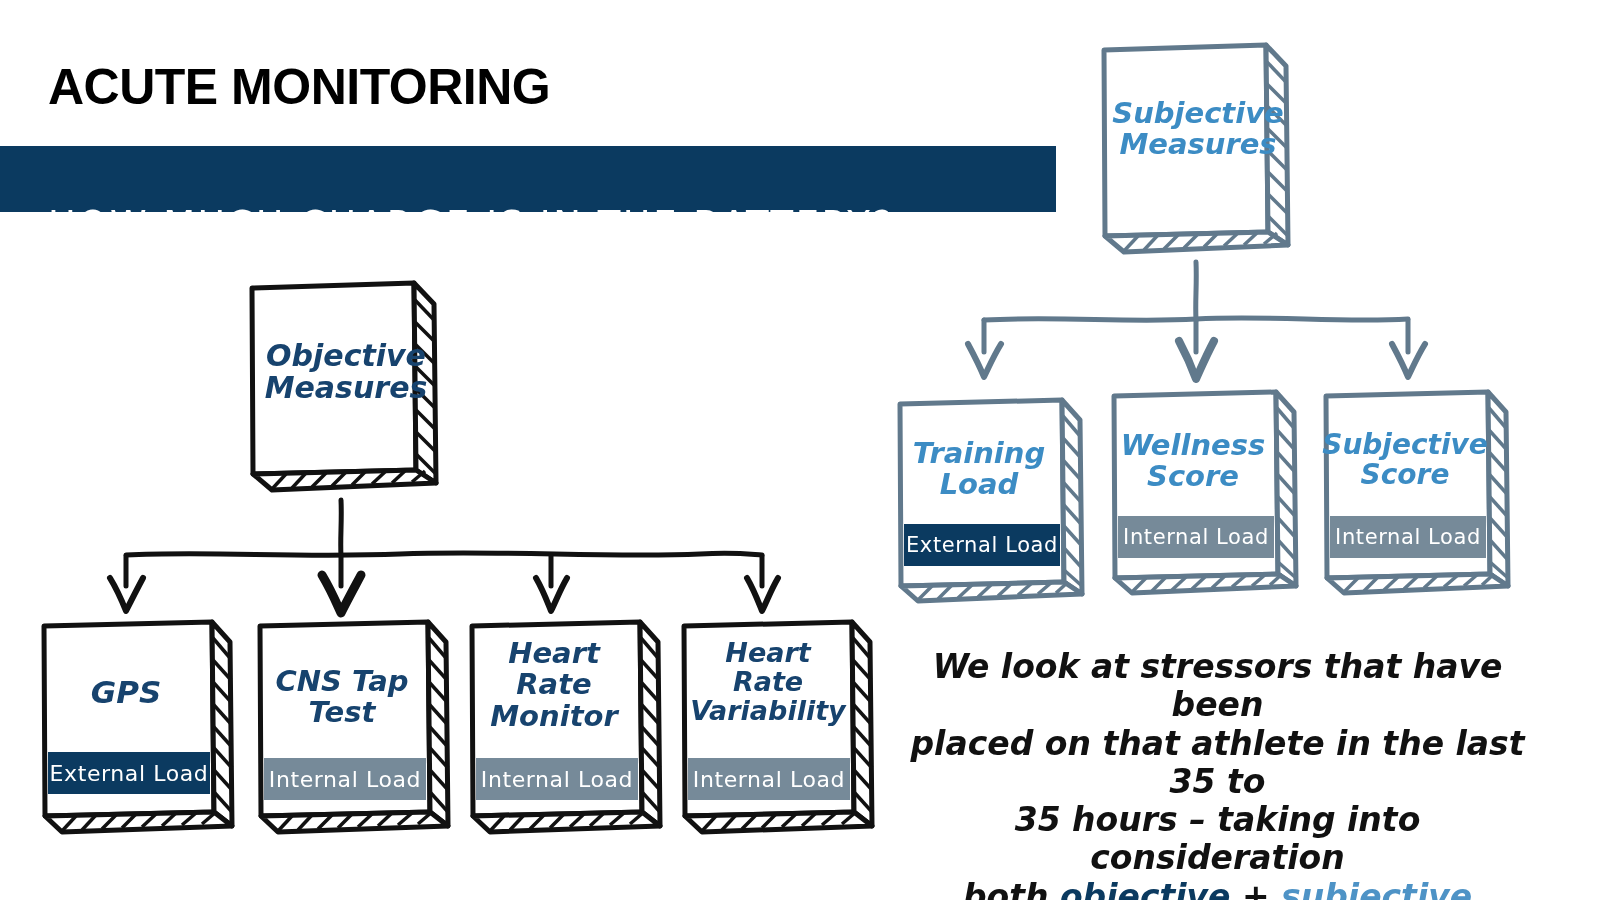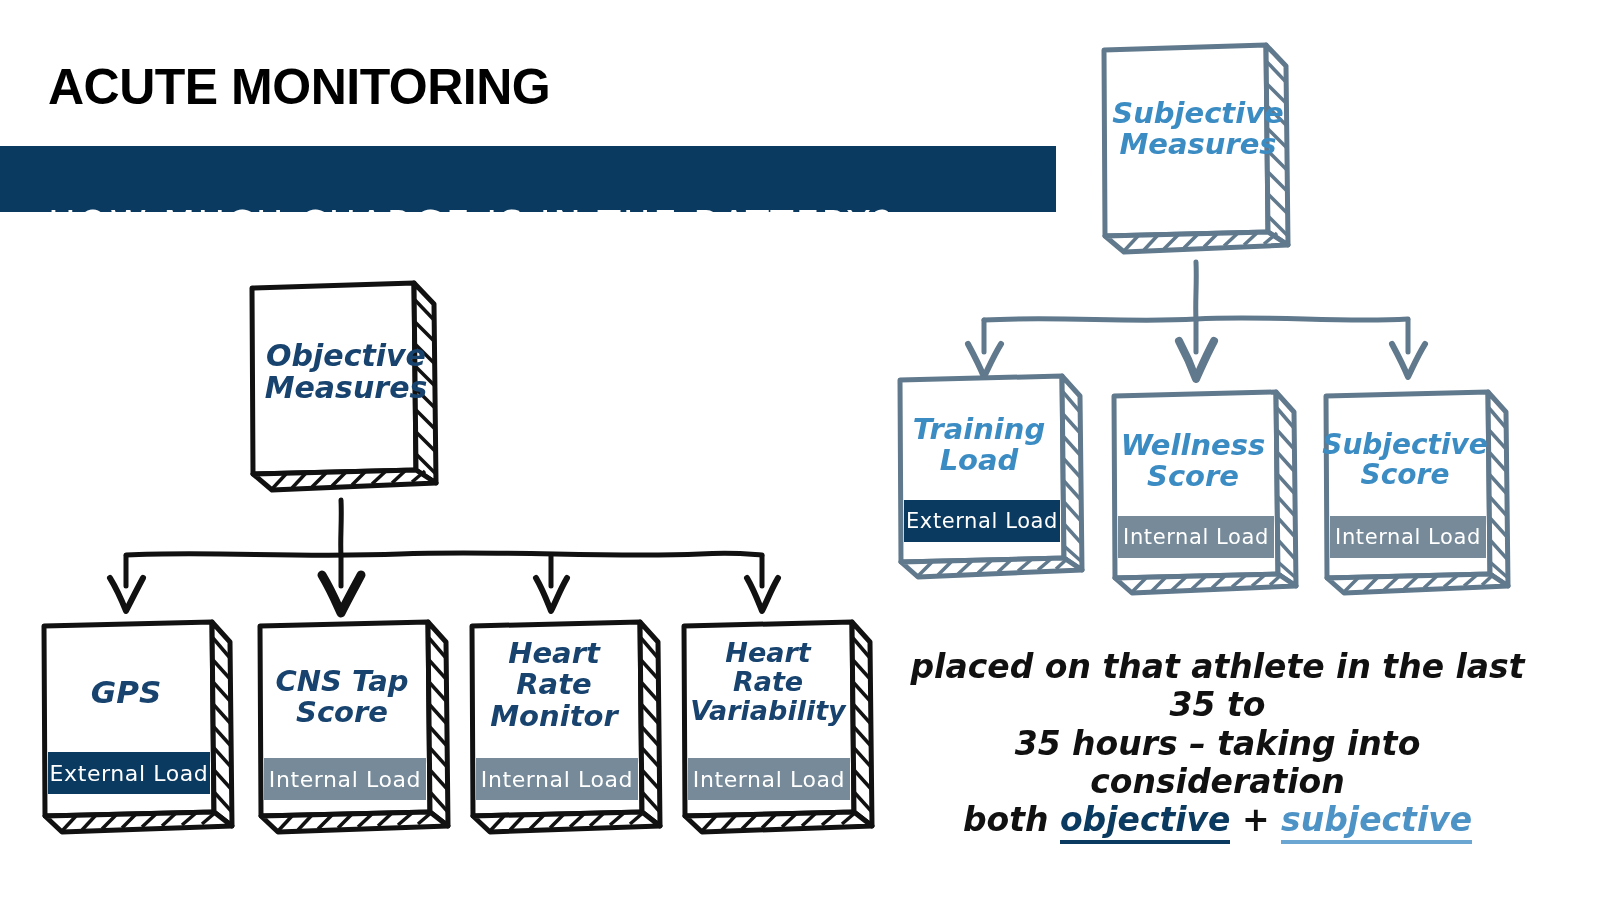--- a/index.html
+++ b/index.html
@@ -232,21 +232,21 @@
           <line x1="42" y1="212" x2="56" y2="197"></line>
         <line x1="62" y1="211" x2="76" y2="197"></line>
           <line x1="82" y1="210" x2="96" y2="196"></line>
         <line x1="102" y1="209" x2="116" y2="196"></line>
           <line x1="122" y1="208" x2="136" y2="195"></line>
         <line x1="142" y1="207" x2="156" y2="195"></line>
           <line x1="162" y1="206" x2="176" y2="194"></line>
       </g>
     </svg>
     <div class="title-txt" style="top:48px;font-size:29px;width:172px;">CNS Tap
-Score</div>
+Test</div>
     <div class="band" style="left:8px;top:140px;width:162px;height:42px;background:#768A99;font-size:22px;">Internal Load</div>
   </div>
 
   <div class="box dark-ink" style="left:468px;top:618px;width:196px;height:222px;">
     <svg width="196" height="222" viewBox="0 0 196 222">
       <path d="M4,8 L172,4 L174,194 L5,198 Z" fill="#ffffff" stroke="#111111" stroke-width="5" stroke-linejoin="round"></path>
       <path d="M172,4 L190,24 L192,208 L174,194 Z" fill="#ffffff" stroke="#111111" stroke-width="5" stroke-linejoin="round"></path>
       <g stroke="#111111" stroke-width="3.5">
         <line x1="173" y1="20" x2="190" y2="40"></line>
           <line x1="173" y1="42" x2="191" y2="62"></line>
@@ -300,21 +300,21 @@
         <line x1="142" y1="207" x2="156" y2="195"></line>
           <line x1="162" y1="206" x2="176" y2="194"></line>
       </g>
     </svg>
     <div class="title-txt" style="top:20px;font-size:27px;width:176px;">Heart
 Rate
 Variability</div>
     <div class="band" style="left:8px;top:140px;width:162px;height:42px;background:#768A99;font-size:22px;">Internal Load</div>
   </div>
 
-  <div class="box light-ink" style="left:896px;top:372px;width:188px;height:212px;">
+  <div class="box light-ink" style="left:896px;top:396px;width:188px;height:212px;">
     <svg width="188" height="212" viewBox="0 0 188 212">
       <path d="M4,8 L166,4 L168,186 L5,190 Z" fill="#ffffff" stroke="#61798C" stroke-width="5" stroke-linejoin="round"></path>
       <path d="M166,4 L184,24 L186,198 L168,186 Z" fill="#ffffff" stroke="#61798C" stroke-width="5" stroke-linejoin="round"></path>
       <g stroke="#61798C" stroke-width="3.5">
         <line x1="167" y1="20" x2="184" y2="40"></line>
           <line x1="167" y1="42" x2="185" y2="62"></line>
         <line x1="167" y1="64" x2="185" y2="84"></line>
           <line x1="167" y1="86" x2="185" y2="106"></line>
         <line x1="167" y1="108" x2="185" y2="128"></line>
           <line x1="168" y1="130" x2="186" y2="150"></line>
@@ -394,20 +394,21 @@
         <line x1="142" y1="198" x2="156" y2="186"></line>
           <line x1="160" y1="197" x2="172" y2="186"></line>
       </g>
     </svg>
     <div class="title-txt" style="top:42px;font-size:28px;width:166px;">Subjective
 Score</div>
     <div class="band" style="left:8px;top:128px;width:156px;height:42px;background:#768A99;font-size:21px;">Internal Load</div>
   </div>
 
   <div id="caption">
+    <div>We look at stressors that have been</div>
     <div>placed on that athlete in the last 35 to</div>
     <div>35 hours – taking into consideration</div>
     <div>
       <span>both </span><span class="kw-obj">objective</span><span> + </span><span class="kw-subj">subjective</span>
     </div>
   </div>
 
 </div>
 
 </body></html>

